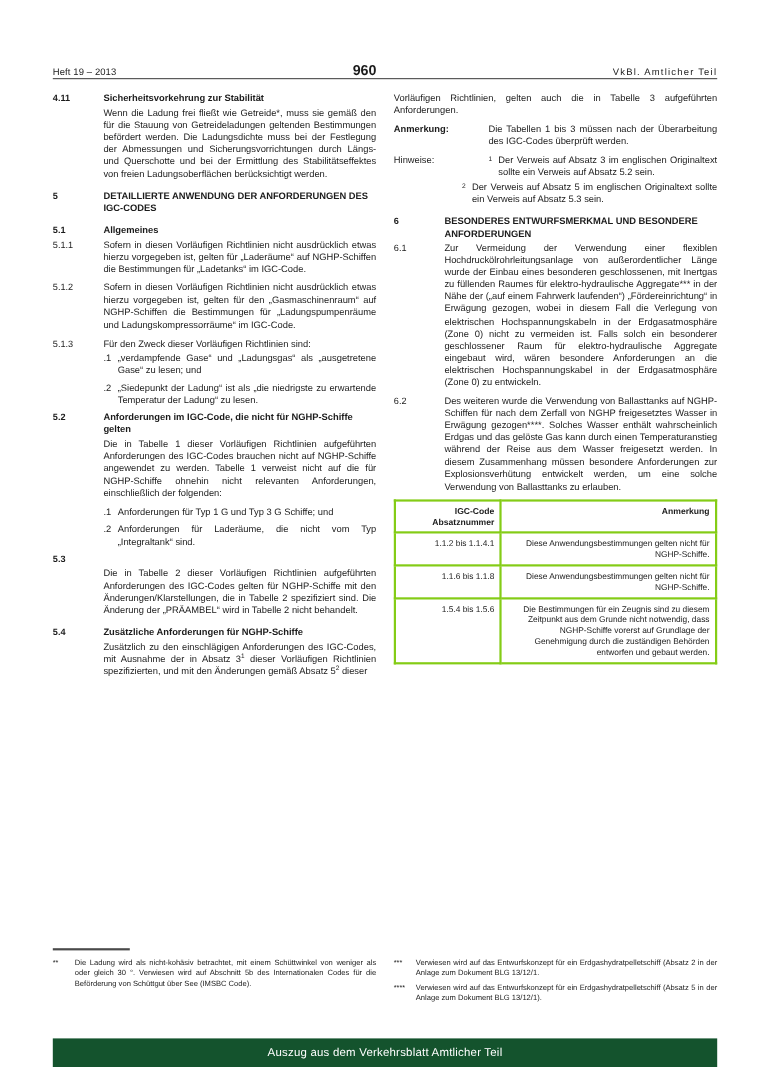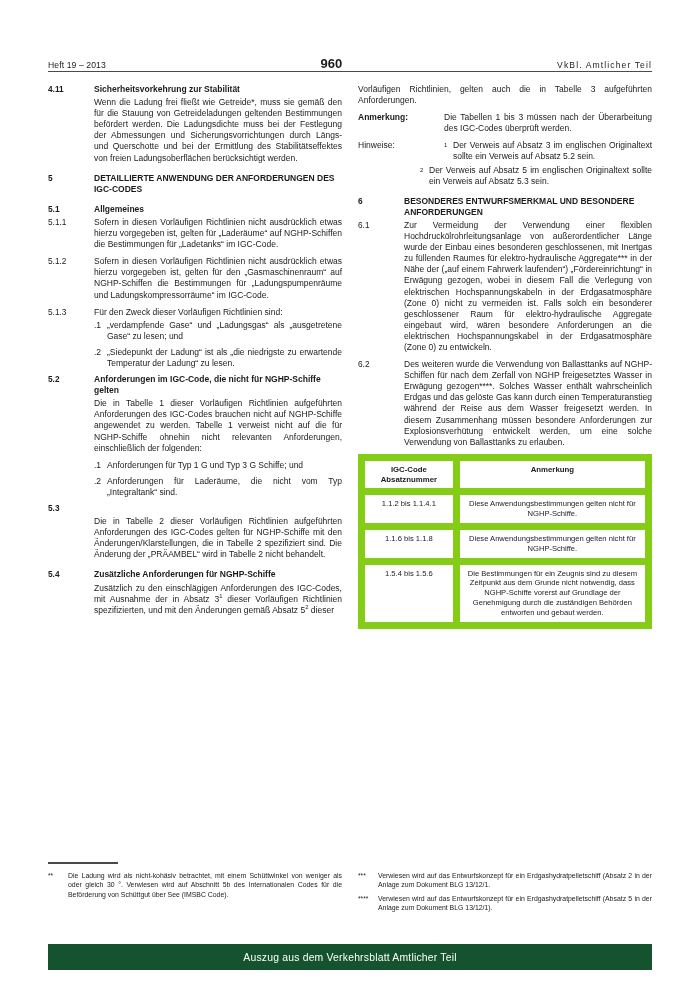--- a/index.html
+++ b/index.html
@@ -159,24 +159,24 @@
     text-align: center;
     margin: 10px 0 7px 0;
   }
   table.igc {
     width: 100%;
     border-collapse: collapse;
     font-size: 7.6px;
     line-height: 9.8px;
   }
   table.igc td, table.igc th {
-    border: 7px solid #84cc16;
+    border: 2px solid #84cc16;
     padding: 4px 5px 4px 5px;
     vertical-align: top;
-    text-align: center;
+    text-align: right;
   }
   table.igc thead th {
     font-weight: bold;
     font-size: 7.8px;
     line-height: 9.8px;
   }
   table.igc .c1 { width: 33%; }
 
   
   .fn-area {

